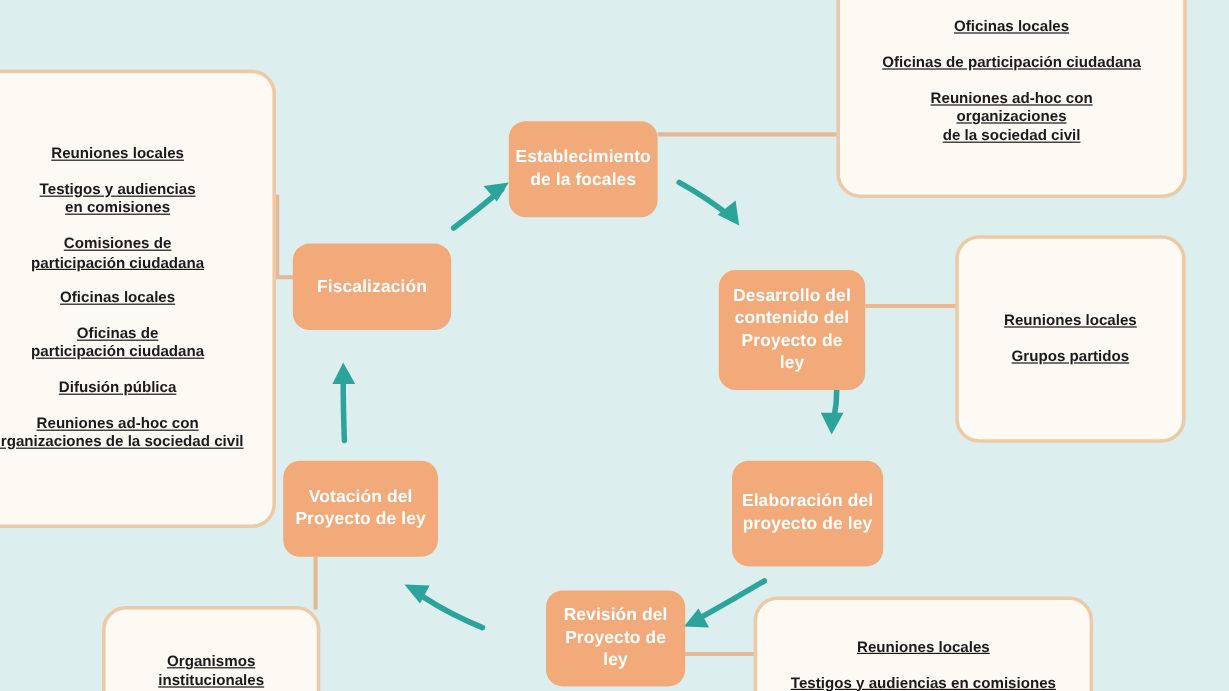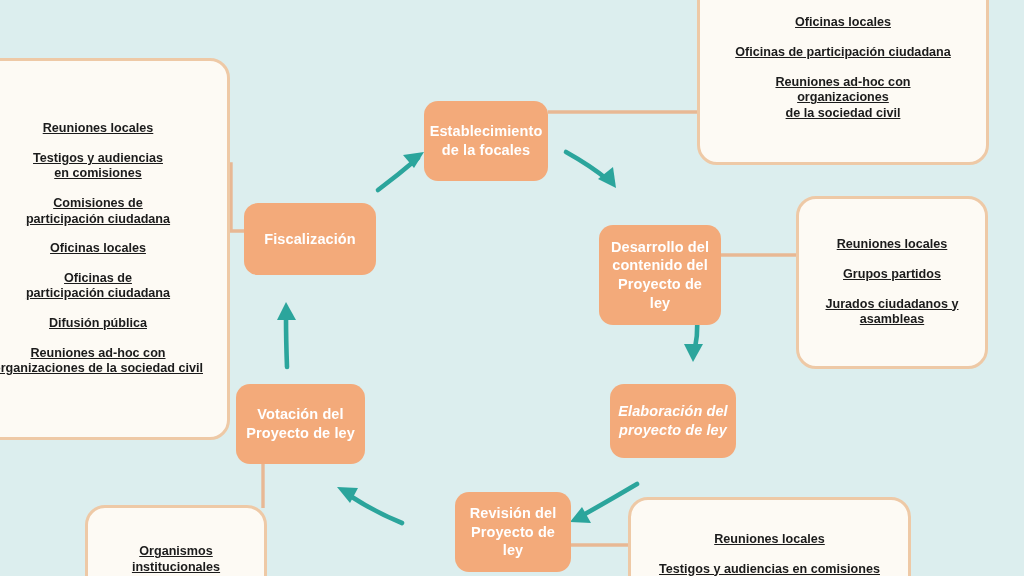--- a/index.html
+++ b/index.html
@@ -47,21 +47,21 @@
 
   
   #card-left   {left:-34px; top:58px;  width:264px; height:382px;}
   #card-topright{left:697px;top:-28px; width:292px; height:193px;}
   #card-right  {left:796px; top:196px; width:192px; height:173px;}
   #card-botright{left:628px;top:497px; width:283px; height:115px;}
   #card-botleft{left:85px;  top:505px; width:182px; height:110px;}
 
   #node-agenda   {left:424px;top:101px;width:124px;height:80px;}
   #node-contenido{left:599px;top:201px;width:122px;height:100px;margin-top:24px;}
-  #node-elab     {left:610px;top:384px;width:126px;height:74px;font-style:italic;}
+  #node-elab     {left:610px;top:384px;width:126px;height:88px;}
   #node-revision {left:428px;top:492px;width:116px;height:80px;margin-left:27px;}
   #node-votacion {left:236px;top:384px;width:129px;height:80px;align-items:center;}
   #node-fiscal   {left:244px;top:203px;width:132px;height:72px;align-items:center;}
 </style>
 </head>
 <body>
 
 <div id="stage">
 
   <svg class="links" viewBox="0 0 1024 576">
@@ -118,22 +118,20 @@
     <div class="ln">Oficinas locales</div>
     <div class="ln">Oficinas de participación ciudadana</div>
     <div class="ln">Reuniones ad-hoc con
 organizaciones
 de la sociedad civil</div>
   </div>
 
   <div class="card" id="card-right">
     <div class="ln">Reuniones locales</div>
     <div class="ln">Grupos partidos</div>
-    <div class="ln">Jurados ciudadanos y
-asambleas</div>
   </div>
 
   <div class="card" id="card-botright">
     <div class="ln">Reuniones locales</div>
     <div class="ln">Testigos y audiencias en comisiones</div>
   </div>
 
   <div class="card" id="card-botleft">
     <div class="ln">Organismos
 institucionales</div>

